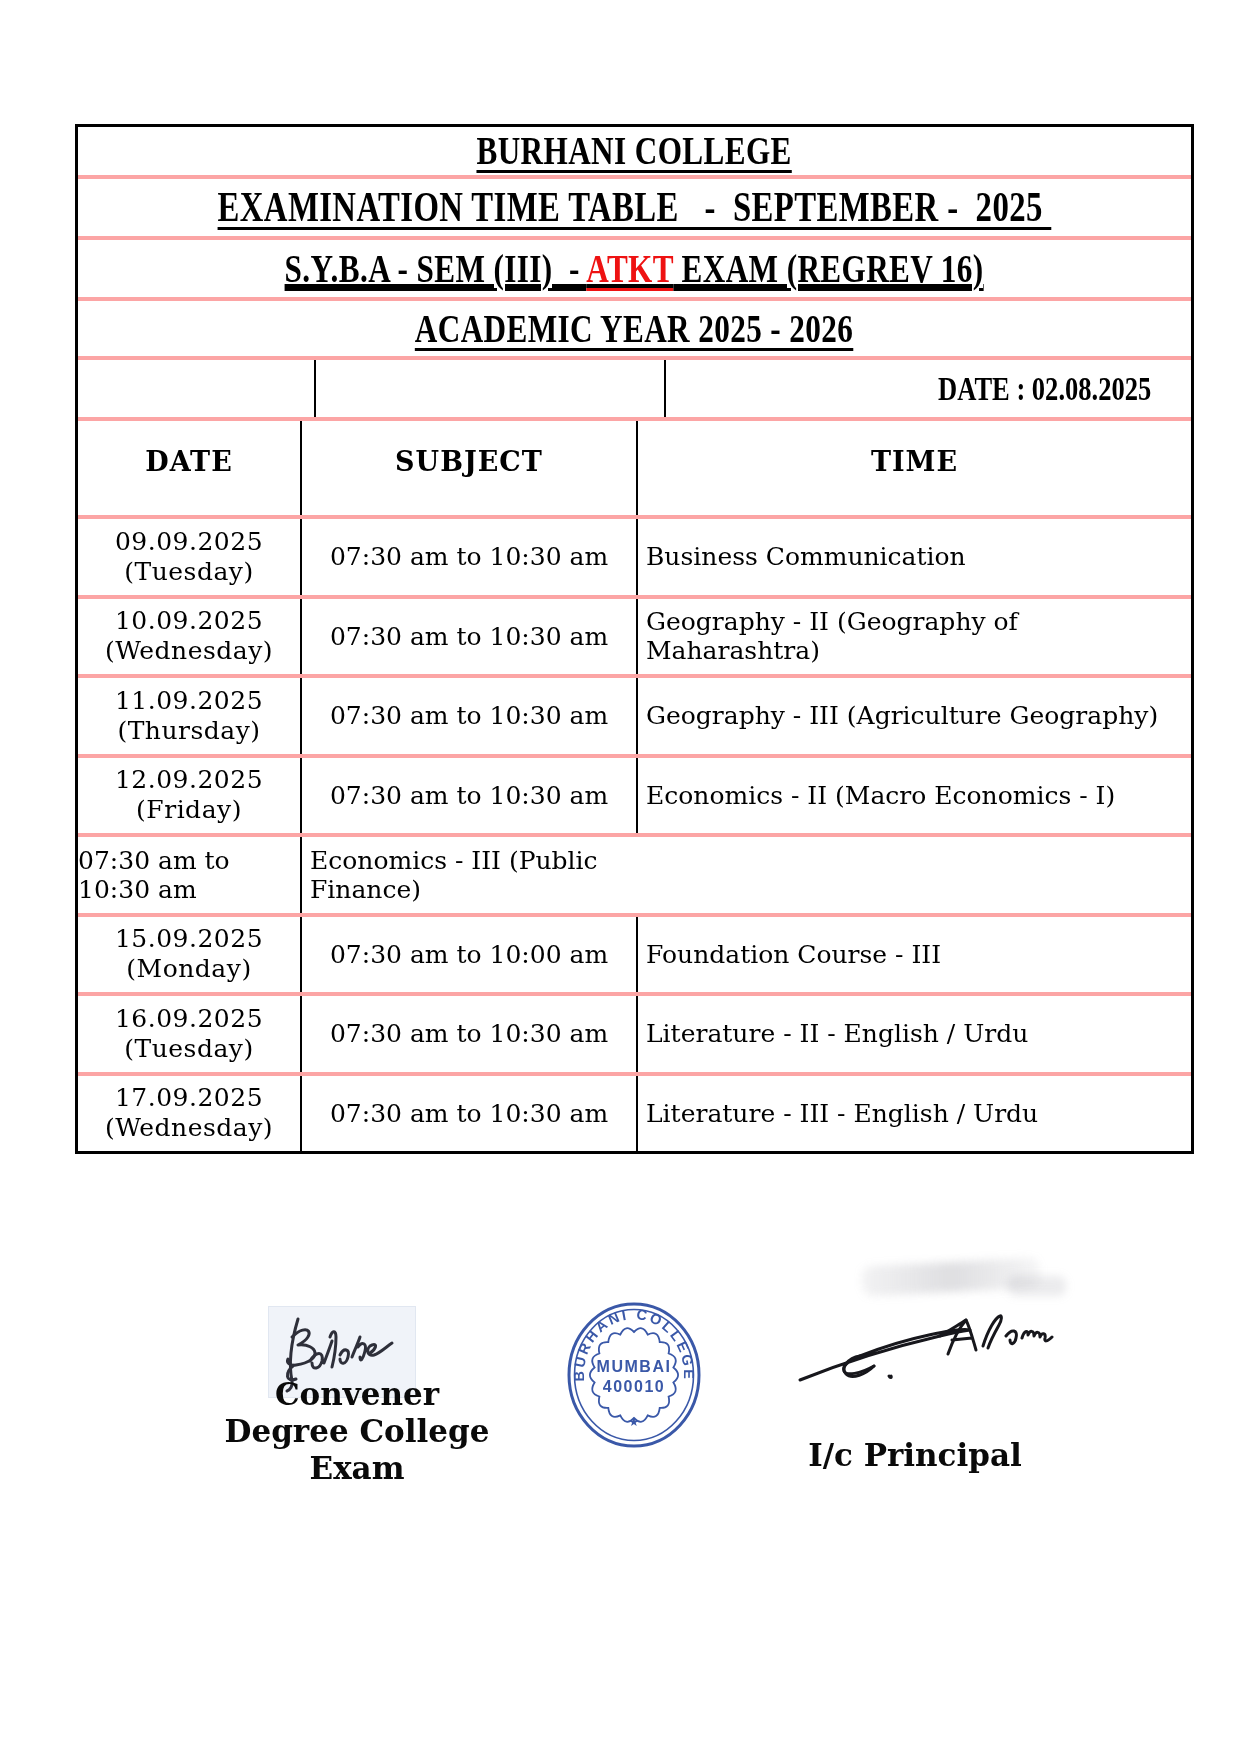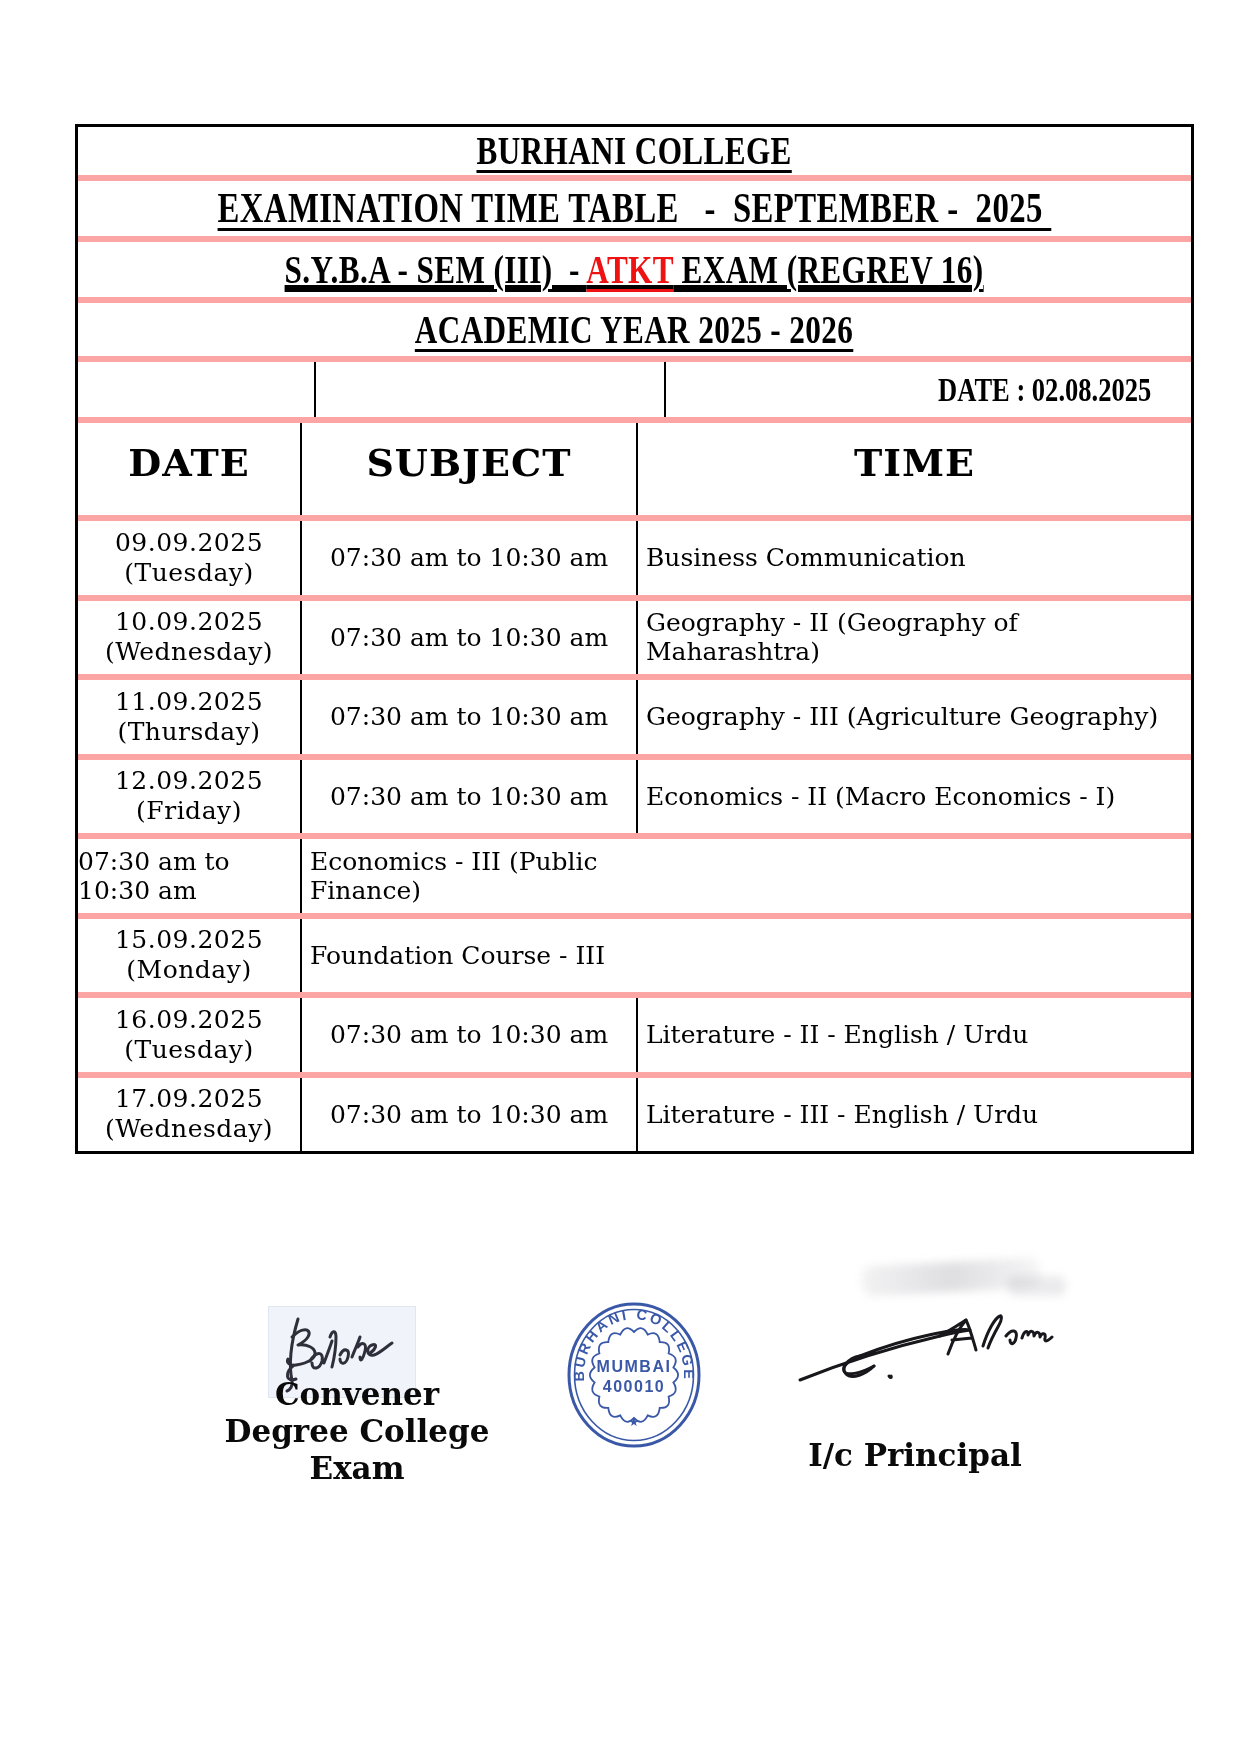--- a/index.html
+++ b/index.html
@@ -6,21 +6,21 @@
   body{
     width:1240px;height:1754px;background:#ffffff;position:relative;
     font-family:"DejaVu Serif", serif;color:#000;overflow:hidden;
   }
   
   .doc-table{
     position:absolute;left:75px;top:124px;width:1119px;height:1030px;
     border:3px solid #000;box-sizing:border-box;display:flex;flex-direction:column;
     background:#fff;
   }
-  .trow{box-sizing:border-box;border-top:6px solid #fca5a5;display:flex;align-items:center;justify-content:center;}
+  .trow{box-sizing:border-box;border-top:4px solid #fca5a5;display:flex;align-items:center;justify-content:center;}
   .trow:first-child{border-top:none;}
   .trow.r1{flex:0 0 48px;}
   .trow.r2{flex:0 0 61px;}
   .trow.r3{flex:0 0 61px;text-decoration:underline;}
   .trow.r4{flex:0 0 59px;}
   .trow.r5{flex:0 0 61px;gap:14px;}
   .trow.rhead{flex:0 0 98px;}
   .trow.rdata{flex:1 1 0;}
   .cond{
     display:inline-block;transform:scaleX(0.78);transform-origin:center;
@@ -32,21 +32,21 @@
   .r3 .cond{font-size:40px;}
   .r4 .cond{font-size:40px;}
   .ut{text-decoration:underline;text-decoration-thickness:3px;text-underline-offset:6px;}
   .red{color:#ee1212;}
   
   .cols{display:grid;grid-template-columns:222px 336px 1fr;align-items:stretch;justify-content:normal;}
   .cell{display:flex;align-items:center;justify-content:center;box-sizing:border-box;}
   .cell + .cell{border-left:2px solid #000;}
   .r5 .cell.datecell{justify-content:flex-end;padding-right:10px;}
   .r5 .cond{font-size:34px;letter-spacing:0;}
-  .rhead .cell{font-weight:bold;font-size:38px;letter-spacing:1px;padding-bottom:14px;}
+  .rhead .cell{font-weight:bold;font-size:27px;letter-spacing:1px;padding-bottom:14px;}
   .rdata .cell{font-size:25px;}
   .rdata .cell.datec{flex-direction:column;line-height:30px;letter-spacing:0.5px;}
   .rdata .cell.subjc{justify-content:flex-start;padding-left:8px;}
   
   .sig-patch{
     position:absolute;left:268px;top:1306px;width:148px;height:92px;
     background:#f0f3f9;border:1px solid #e1e7f1;box-sizing:border-box;
   }
   .sig-convener{position:absolute;left:270px;top:1307px;width:146px;height:91px;}
   .stamp{position:absolute;left:565px;top:1300px;width:138px;height:150px;}
@@ -144,20 +144,21 @@
   <div class="trow rdata cols">
     <div class="cell">07:30 am to 10:30 am</div>
     <div class="cell subjc">Economics - III (Public Finance)</div>
   </div>
 
   <div class="trow rdata cols">
     <div class="cell datec">
       <span>15.09.2025</span>
       <span>(Monday)</span>
     </div>
+    <div class="cell">07:30 am to 10:00 am</div>
     <div class="cell subjc">Foundation Course - III</div>
   </div>
 
   <div class="trow rdata cols">
     <div class="cell datec">
       <span>16.09.2025</span>
       <span>(Tuesday)</span>
     </div>
     <div class="cell">07:30 am to 10:30 am</div>
     <div class="cell subjc">Literature - II - English / Urdu</div>

